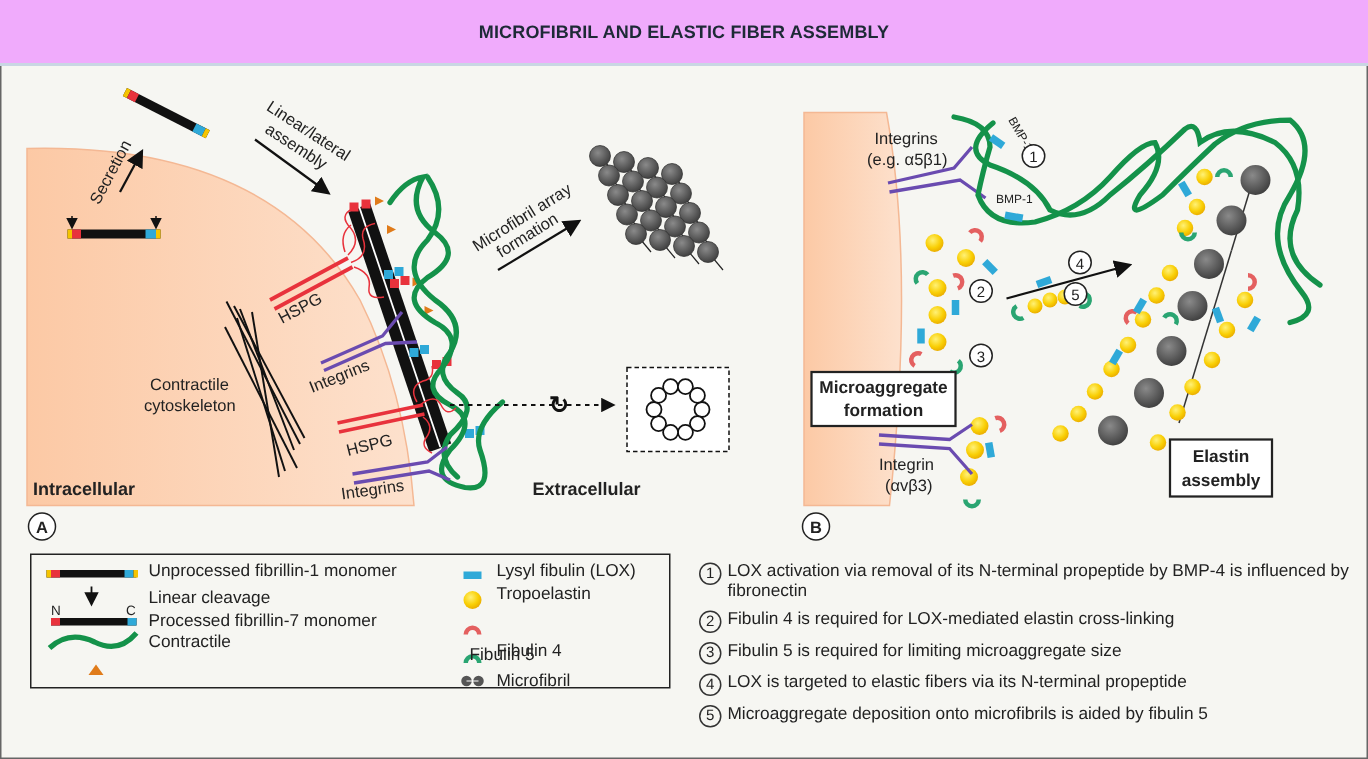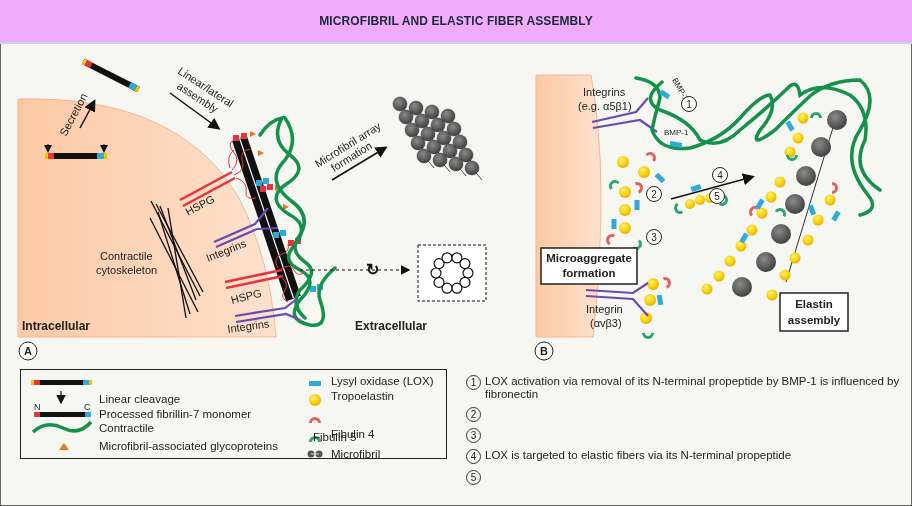--- a/index.html
+++ b/index.html
@@ -401,42 +401,45 @@
     <rect x="288" y="11" width="12" height="5" fill="#2fa9d8"></rect>
     <circle cx="294" cy="30" r="6" fill="url(#tropo)"></circle>
     <path d="M288,53 a6,6 0 0 1 12,0 l-3,0 a3,3 0 0 0 -6,0z" fill="#e46060"></path>
     <path d="M288,72 a6,6 0 0 1 12,0 l-3,0 a3,3 0 0 0 -6,0z" fill="#2aa572"></path>
     <g>
         <circle cx="290" cy="84" r="3.5" fill="#555"></circle>
         <circle cx="298" cy="84" r="3.5" fill="#555"></circle>
         <line x1="290" y1="84" x2="298" y2="84" stroke="#fff" stroke-width="0.8"></line>
       </g>
   </svg>
+  <span class="lg-item" style="left:78px;top:5px">Unprocessed fibrillin-1 monomer</span>
   <span class="lg-item" style="left:78px;top:23px">Linear cleavage</span>
   <span class="lg-item" style="left:78px;top:38px">Processed fibrillin-7 monomer</span>
   <span class="lg-item" style="left:78px;top:52px">Contractile</span>
-  <span class="lg-item" style="left:78px;top:70px">Microfibril-associated glycoproteins</span>
-  <span class="lg-item" style="left:310px;top:5px">Lysyl oxidase (LOX)</span>
+  <span class="lg-item" style="left:310px;top:5px">Lysyl fibulin (LOX)</span>
   <span class="lg-item" style="left:310px;top:20px">Tropoelastin</span>
   <span class="lg-item" style="left:310px;top:58px">Fibulin 4</span>
   <span class="lg-item" style="left:292px;top:61px">Fibulin 5</span>
   <span class="lg-item" style="left:310px;top:78px">Microfibril</span>
 </div>
 
 <div class="notes">
   <div class="note">
       <span class="num">1</span>
-      <span>LOX activation via removal of its N-terminal propeptide by BMP-1 is influenced by fibronectin</span>
+      <span>LOX activation via removal of its N-terminal propeptide by BMP-4 is influenced by fibronectin</span>
     </div>
   <div class="note">
       <span class="num">2</span>
+      <span>Fibulin 4 is required for LOX-mediated elastin cross-linking</span>
     </div>
   <div class="note">
       <span class="num">3</span>
+      <span>Fibulin 5 is required for limiting microaggregate size</span>
     </div>
   <div class="note">
       <span class="num">4</span>
       <span>LOX is targeted to elastic fibers via its N-terminal propeptide</span>
     </div>
   <div class="note">
       <span class="num">5</span>
+      <span>Microaggregate deposition onto microfibrils is aided by fibulin 5</span>
     </div>
 </div>
 
 </body></html>

